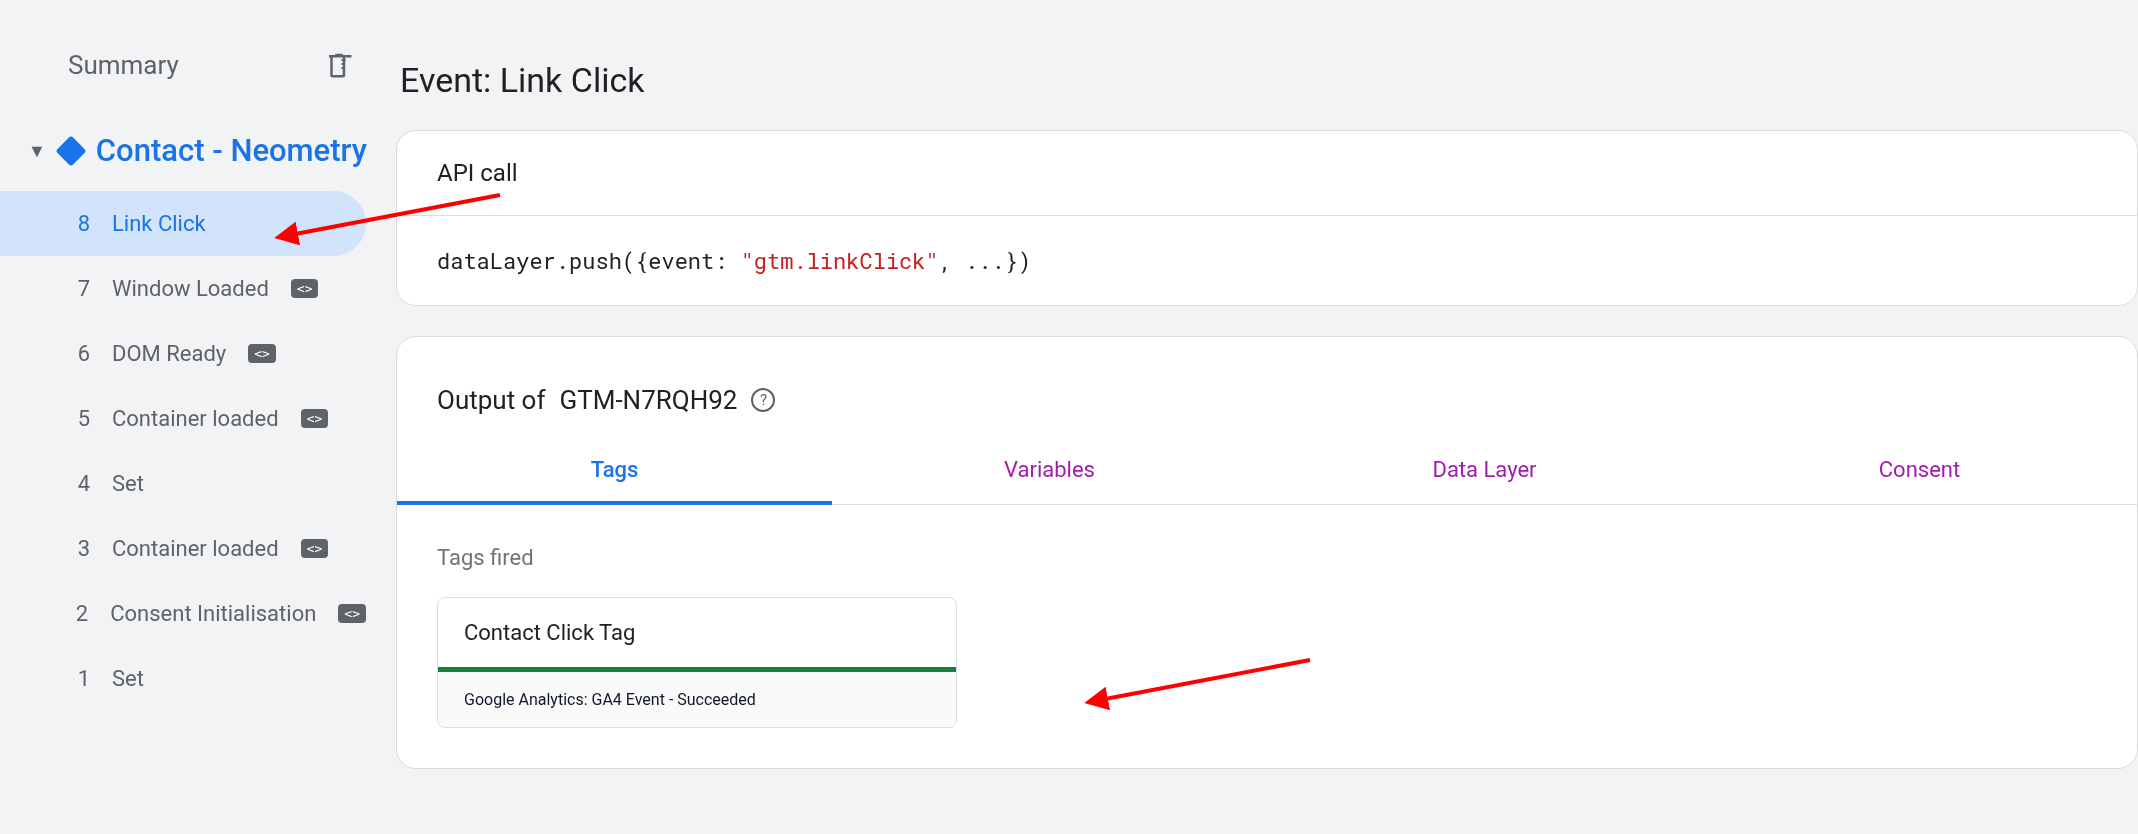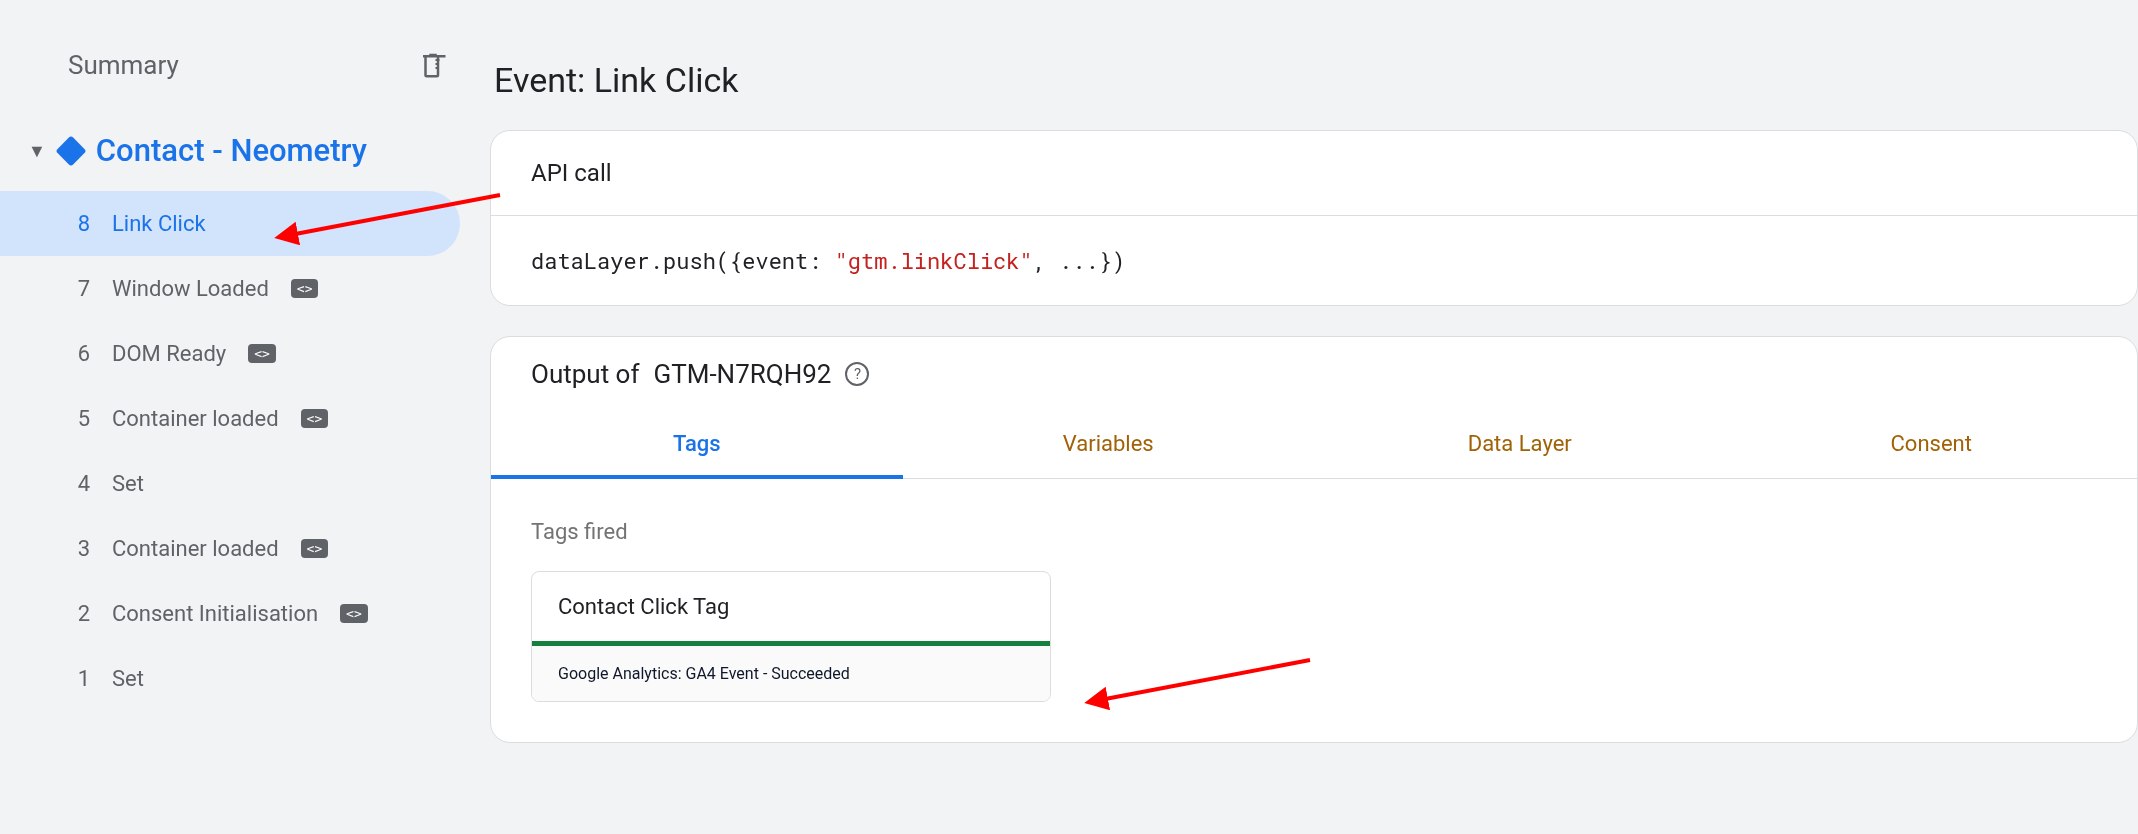--- a/index.html
+++ b/index.html
@@ -10,21 +10,21 @@
     font-size: 15px;
     width: 2138px;
     height: 834px;
     overflow: hidden;
     position: relative;
   }
   .layout { display: flex; width: 100%; height: 100%; }
 
   
   .sidebar {
-    width: 490px;
+    width: 396px;
     flex-shrink: 0;
     padding-top: 28px;
   }
   .summary-row {
     display: flex;
     align-items: center;
     justify-content: space-between;
     padding: 20px 40px 40px 68px;
   }
   .summary-row h2 {
@@ -107,42 +107,42 @@
     border-bottom:1px solid #dadce0;
   }
   .api-card .body {
     padding: 30px 40px;
     font-family: 'Roboto Mono', monospace;
     font-size:22px;
     color:#202124;
   }
   .api-card .body .str { color:#c5221f; }
 
-  .output-card { padding-top: 22px; }
+  .output-card { padding-top: 48px; }
   .output-head {
     display:flex; align-items:center; gap:14px;
     padding: 0 40px 20px 40px;
     font-size:26px;
   }
   .help-icon {
     width:24px;height:24px;border:2px solid #5f6368;border-radius:50%;
     display:flex;align-items:center;justify-content:center;
     font-size:15px;color:#5f6368;
   }
 
   .tab-row {
     display:flex;
     border-bottom:1px solid #dadce0;
   }
   .tab {
     flex:1;
     text-align:center;
     padding:22px 0;
     font-size:22px;
-    color:#a16207;
+    color:#a21caf;
     cursor:pointer;
     position:relative;
   }
   .tab.active {
     color:#1a73e8;
     font-weight:500;
   }
   .tab.active::after {
     content:'';
     position:absolute;

